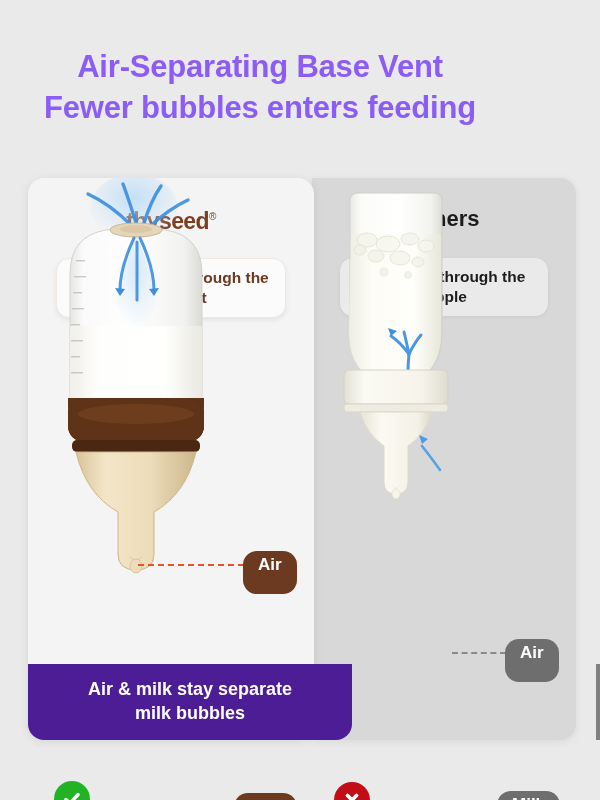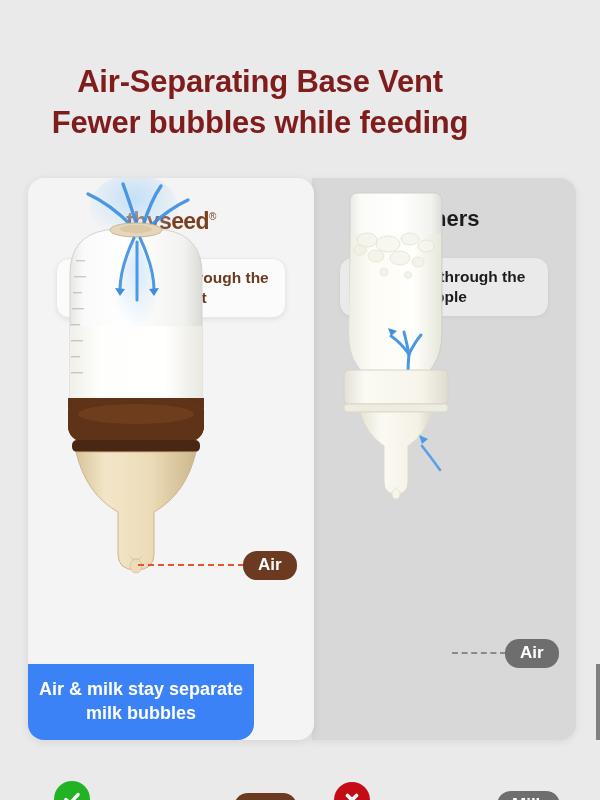--- a/index.html
+++ b/index.html
@@ -5,22 +5,22 @@
   html,body{margin:0;padding:0;}
   body{
     width:600px;height:800px;
     background:#eaeaea;
     font-family:"Liberation Sans","DejaVu Sans",sans-serif;
     overflow:hidden;position:relative;
   }
 
   
   #heading{
-    position:absolute;left:0;top:62px;width:520px;
-    text-align:center;color:#7f1d1d;
+    position:absolute;left:0;top:47px;width:520px;
+    text-align:center;color:#8b5cf6;
     font-size:31px;font-weight:bold;line-height:1.32;
     letter-spacing:-0.2px;
   }
   #heading .l2{display:block;}
 
   
   #panels{position:absolute;left:28px;top:178px;width:548px;height:562px;}
 
   .panel{position:absolute;top:0;height:562px;}
   #panel-left{
@@ -70,21 +70,21 @@
     box-shadow:0 1px 4px rgba(0,0,0,.06);
   }
 
   
   .bottle-wrap{position:absolute;left:0;top:0;width:100%;height:100%;}
 
   
   .tag{
     position:absolute;border-radius:14px;
     color:#fff;font-weight:bold;font-size:17px;
-    padding:4px 15px 5px;box-sizing:border-box;
+    padding:4px 15px 19px;box-sizing:border-box;
     white-space:nowrap;
   }
   .tag.brown{background:#6B3A20;}
   .tag.gray{background:#6E6E6E;}
 
   .dash{position:absolute;height:0;border-top:2px dashed #E8522A;}
   .dash.gray{border-top-color:#8a8a8a;}
 
   
   .status-icon{
@@ -95,29 +95,29 @@
   #cross-icon{background:#c20c16;left:22px;top:604px;}
 
   
   .caption{
     position:absolute;bottom:0;height:76px;
     display:flex;align-items:center;justify-content:center;
     text-align:center;color:#fff;
     font-size:18px;font-weight:bold;line-height:1.33;
     box-sizing:border-box;padding:0 10px;
   }
-  #caption-left{left:0;width:226px;background:#3b82f6;border-radius:0 0 16px 16px;}
+  #caption-left{left:0;width:324px;background:#4c1d95;border-radius:0 0 16px 16px;}
   #caption-right{left:284px;width:264px;background:#808080;border-radius:0 0 16px 0;}
 </style>
 </head>
 <body>
 
 <div id="heading">
   <span>Air-Separating Base Vent</span>
-  <span class="l2">Fewer bubbles while feeding</span>
+  <span class="l2">Fewer bubbles enters feeding</span>
 </div>
 
 <div id="panels">
 
   <div class="panel" id="panel-right">
     <div class="others-title">Others</div>
     <div class="callout" id="callout-right">Air enters through the nipple</div>
 
     <div class="bottle-wrap">
       <svg width="264" height="562" viewBox="0 0 264 562" style="position:absolute;left:0;top:0;">

